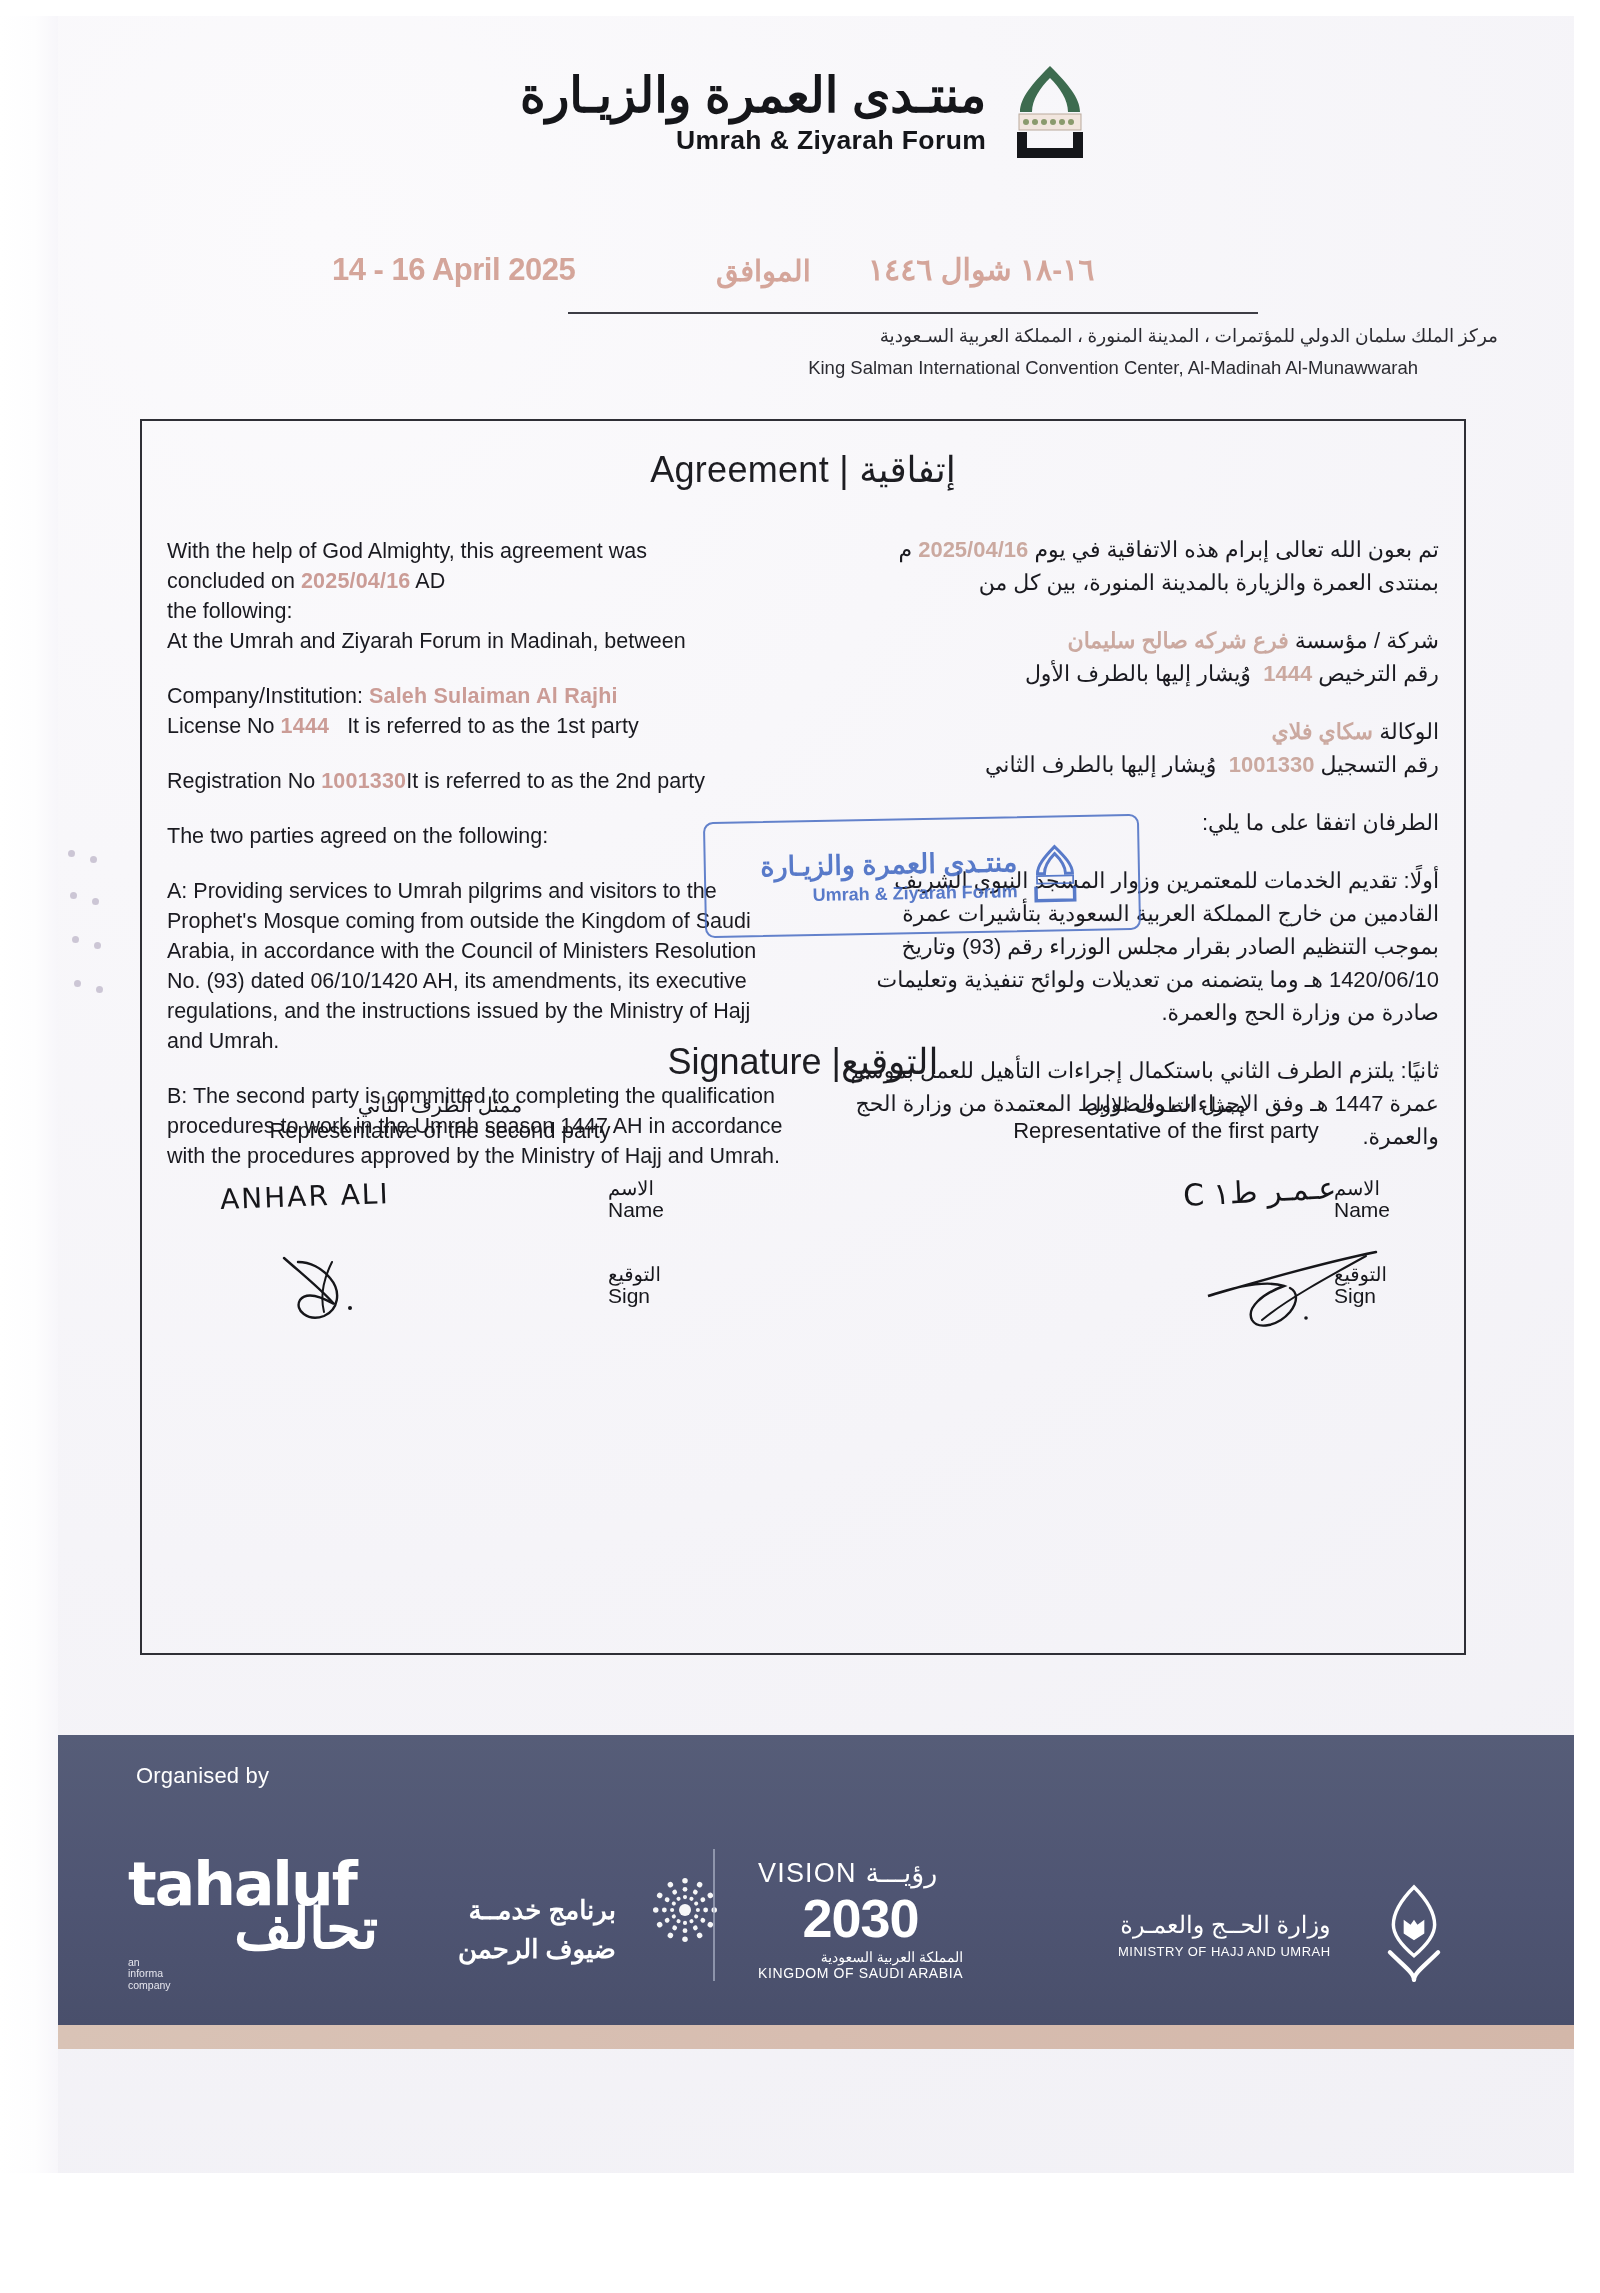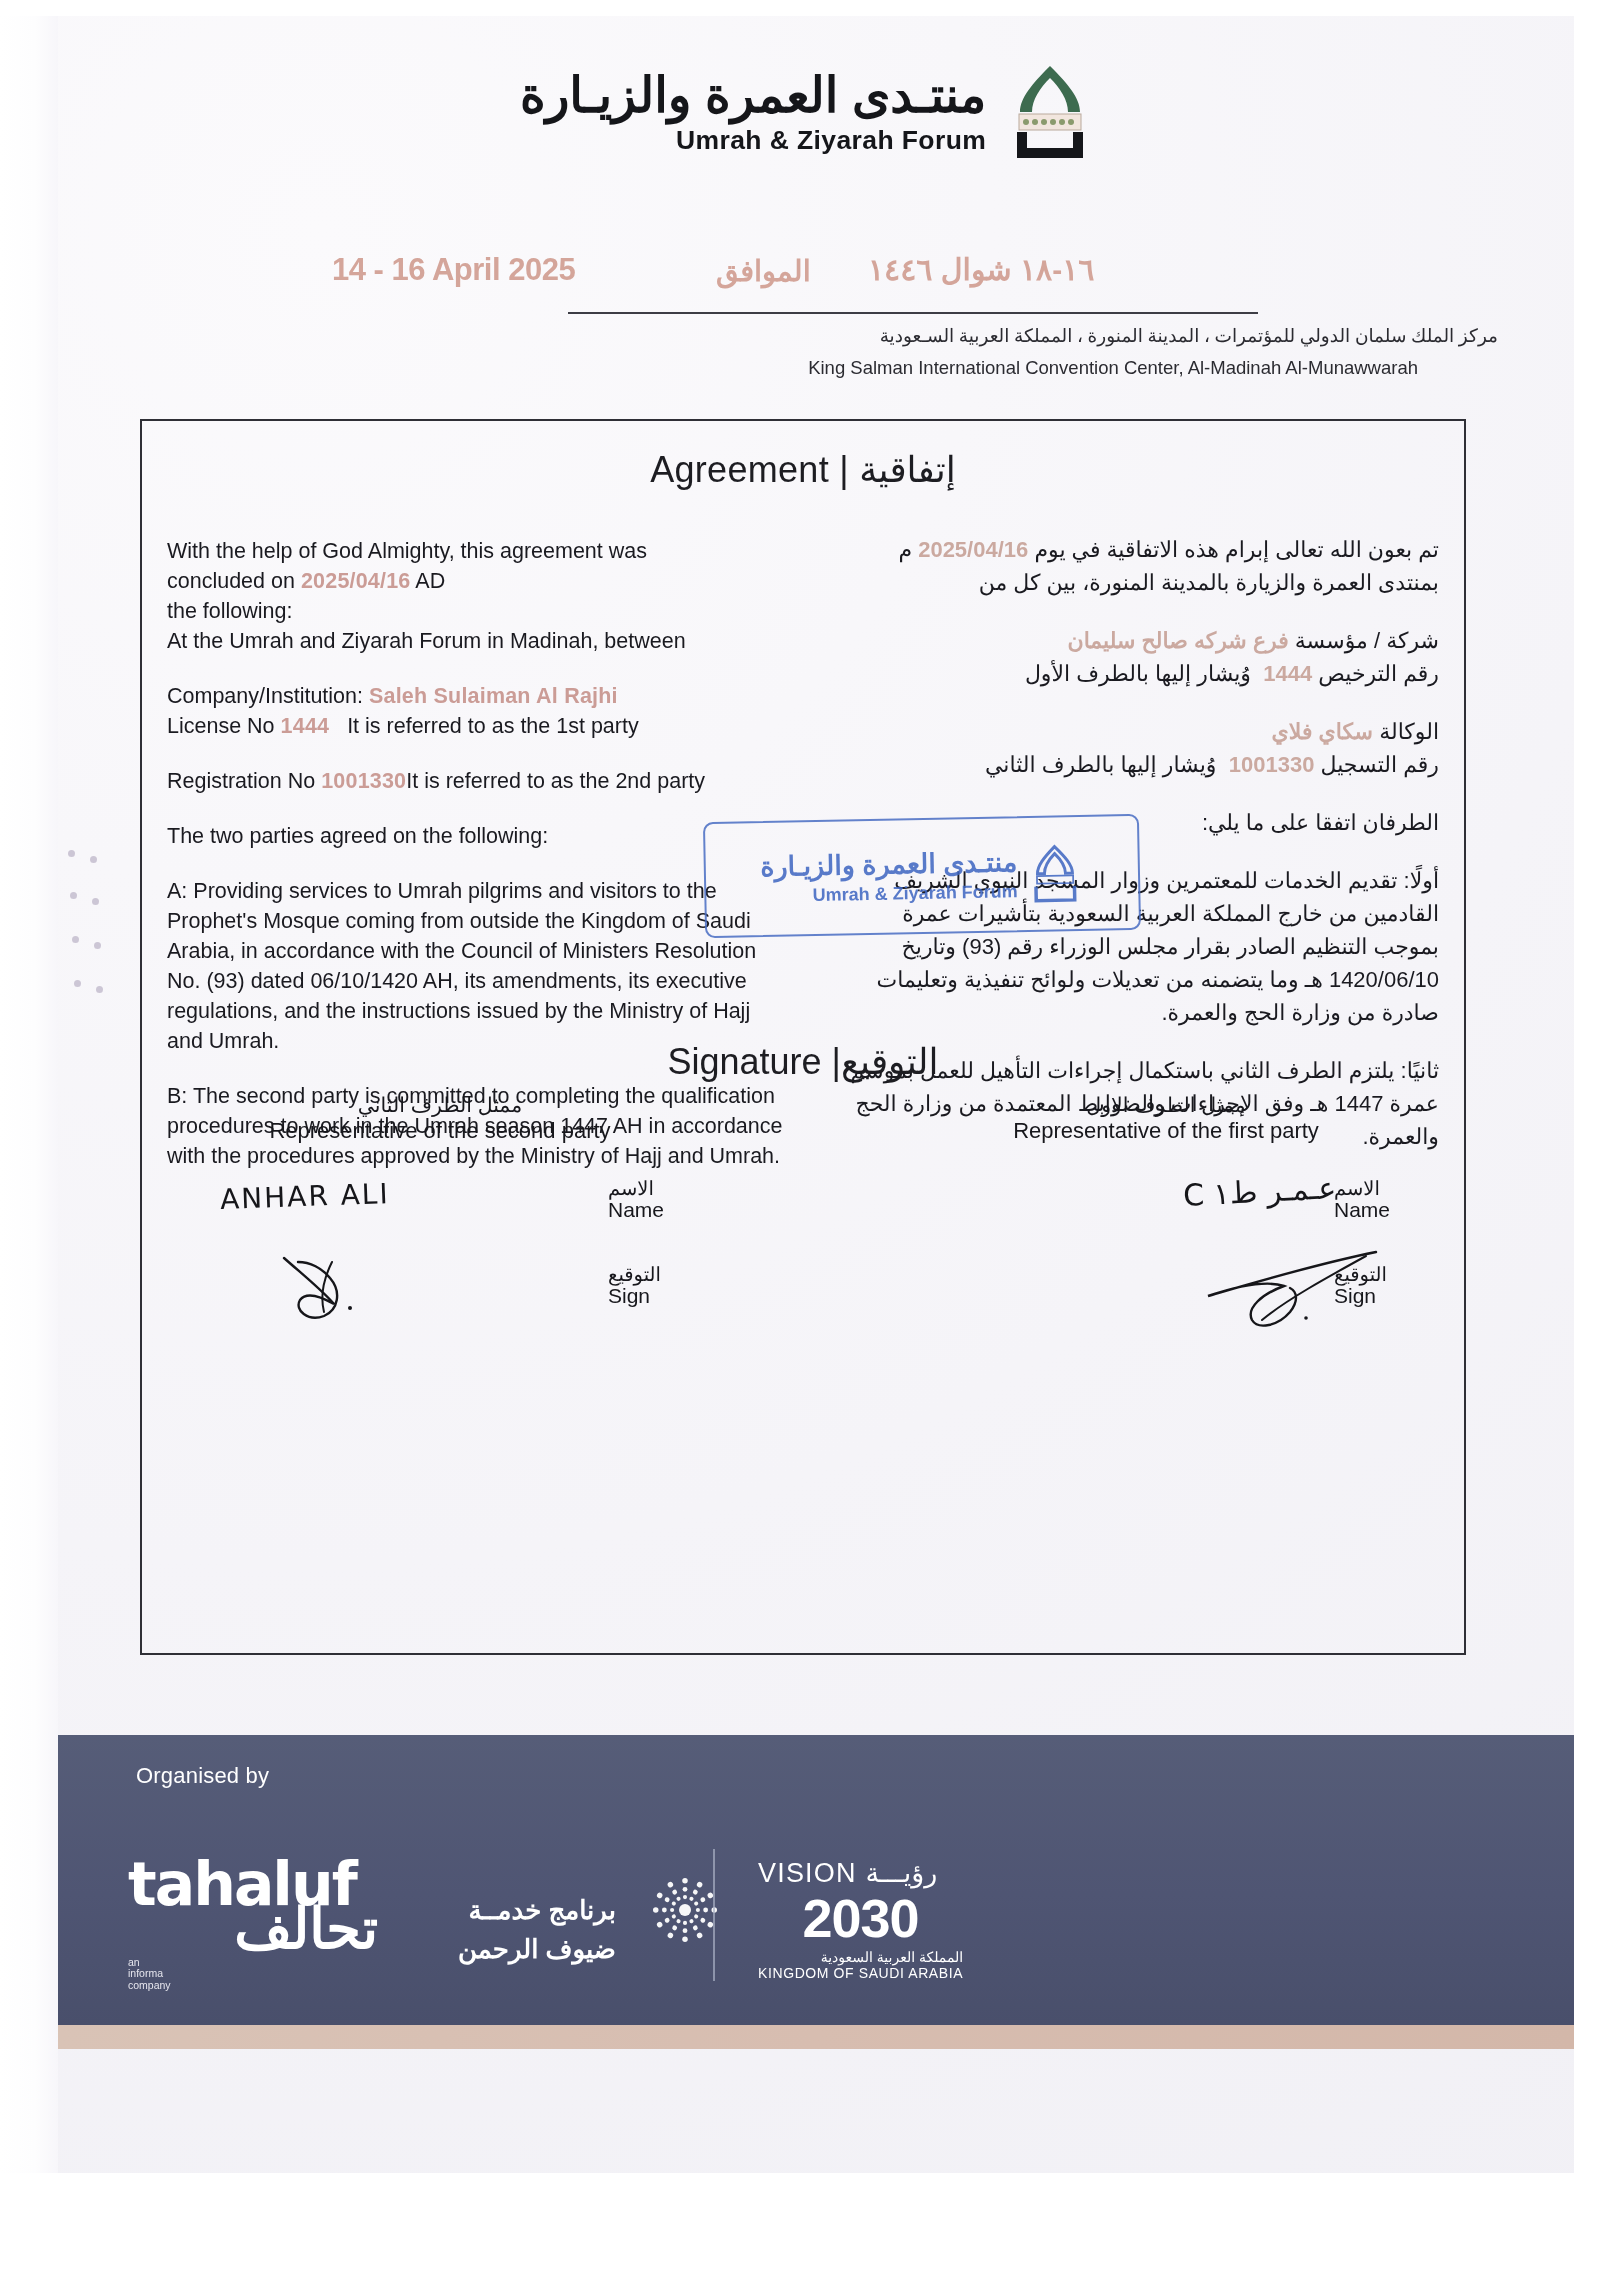--- a/index.html
+++ b/index.html
@@ -398,19 +398,33 @@
 
       <div class="vision">
         <div class="v1">VISION رؤيـــة</div>
         <div class="v2">
           <span>2030</span>
         </div>
         <div class="v3">المملكة العربية السعودية</div>
         <div class="v4">KINGDOM OF SAUDI ARABIA</div>
       </div>
 
+      <div class="ministry">
+        <div class="mtxt">
+          <div class="m1">وزارة الحــج والعمـرة</div>
+          <div class="m2">MINISTRY OF HAJJ AND UMRAH</div>
+        </div>
+        <div>
+          <svg width="86" height="100" viewBox="0 0 100 115">
+            <path d="M50 4 C34 20 26 34 26 48 C26 62 38 74 50 84 C62 74 74 62 74 48 C74 34 66 20 50 4 Z" fill="none" stroke="#ffffff" stroke-width="4"></path>
+            <path d="M38 42 L38 58 L50 66 L62 58 L62 42 L54 48 L50 42 L46 48 Z" fill="#ffffff"></path>
+            <path d="M22 80 C38 96 50 104 50 112" fill="none" stroke="#ffffff" stroke-width="5" stroke-linecap="round"></path>
+            <path d="M78 80 C62 96 50 104 50 112" fill="none" stroke="#ffffff" stroke-width="5" stroke-linecap="round"></path>
+          </svg>
+        </div>
+      </div>
 
     </div>
   </div>
 
   <div class="foot-band"></div>
 
 </div>
 
 </body></html>

